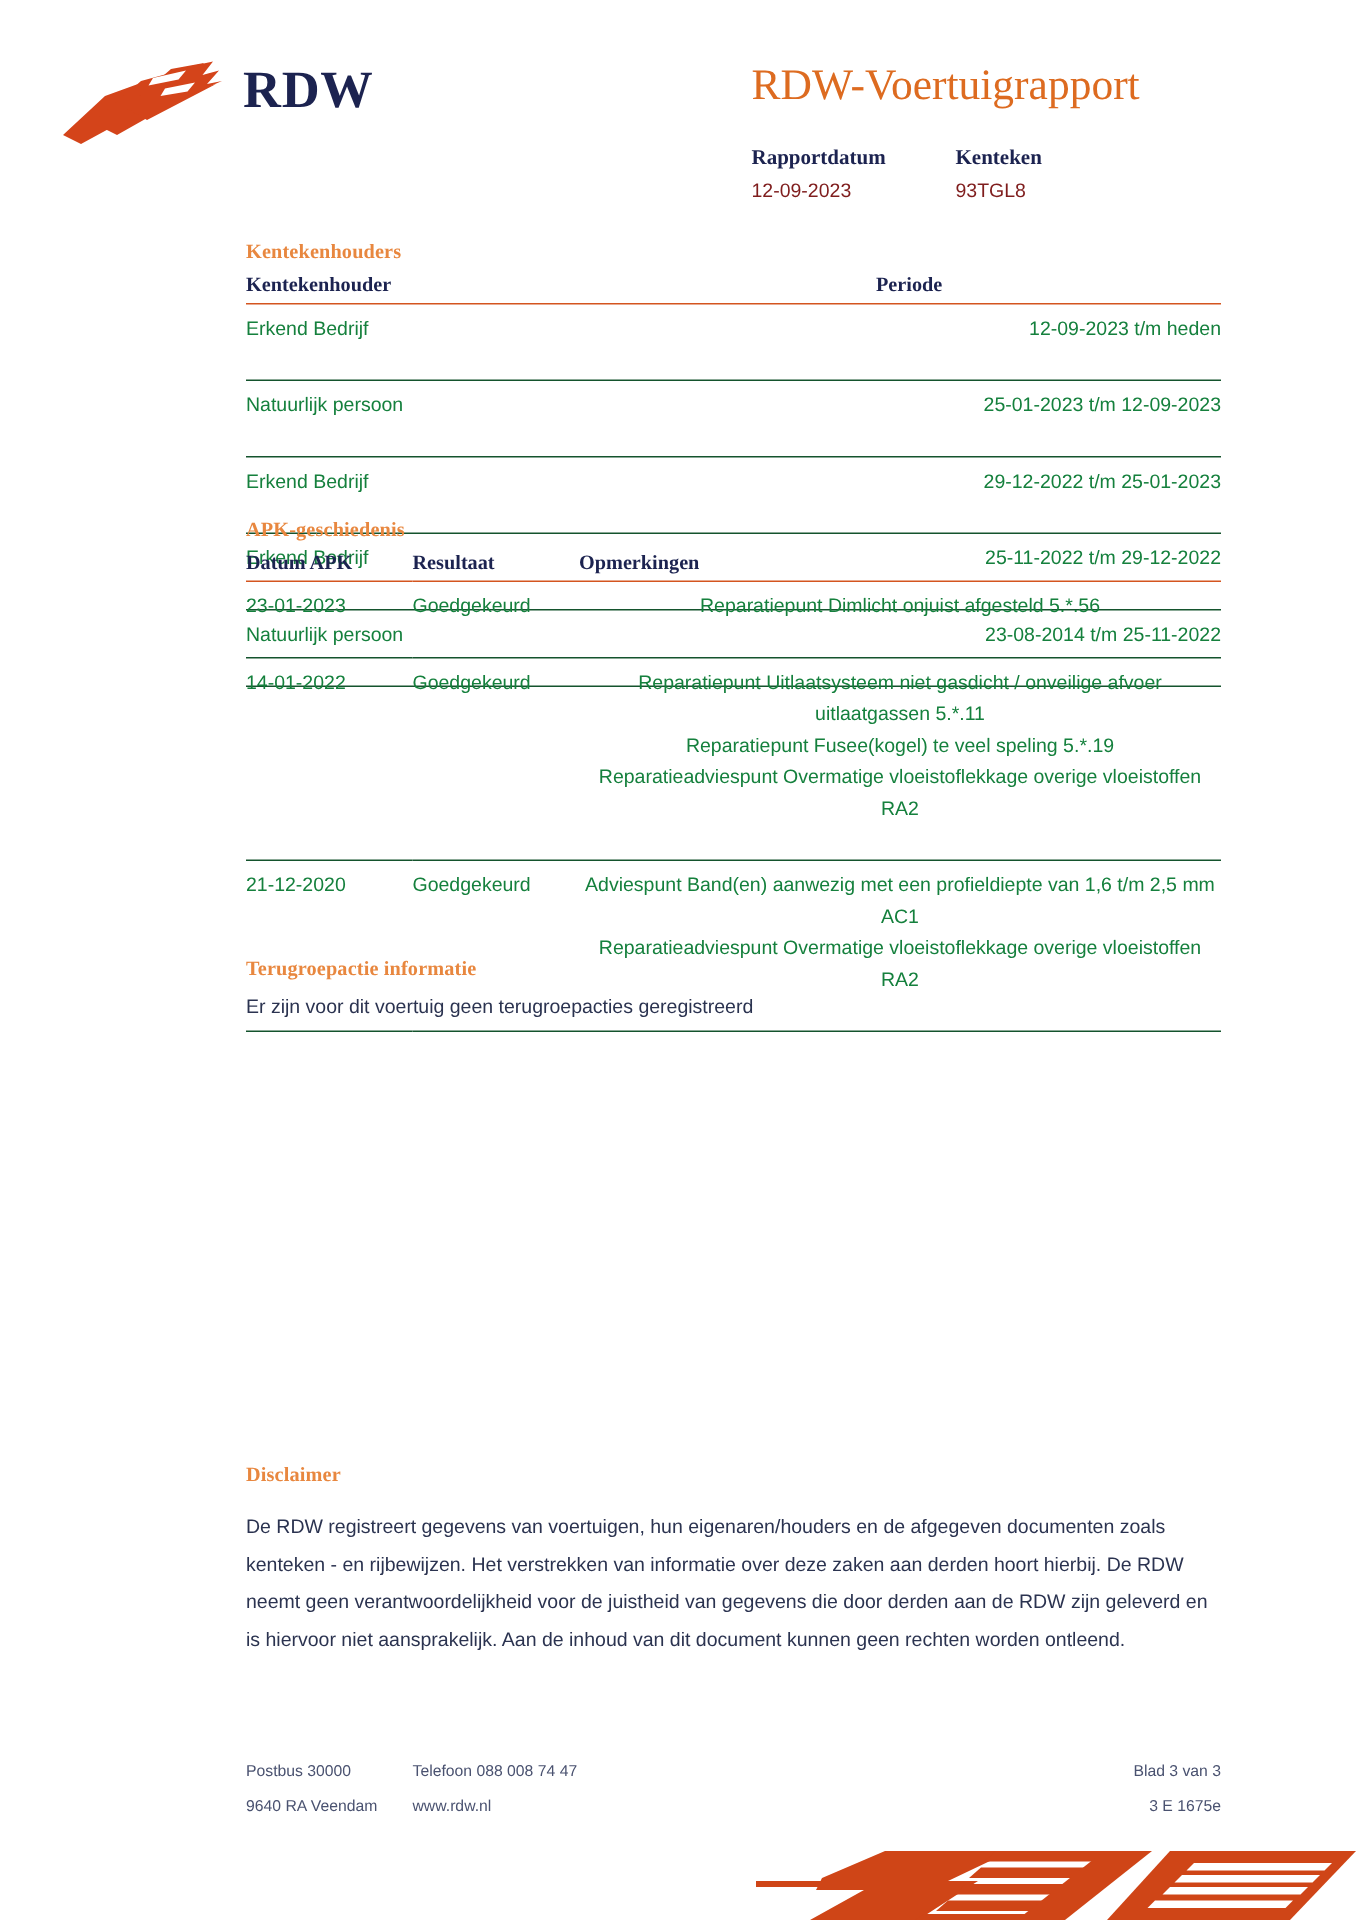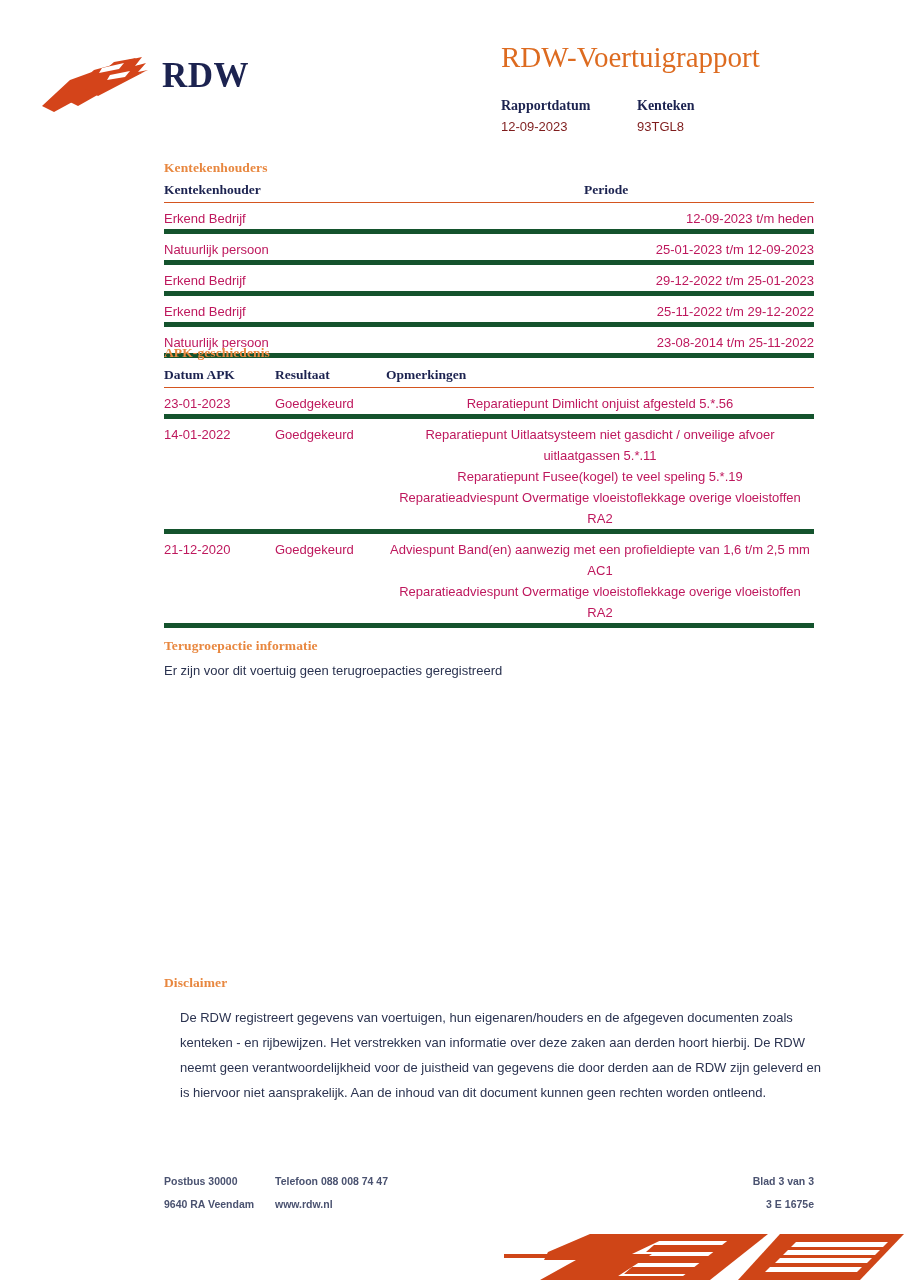--- a/index.html
+++ b/index.html
@@ -17,21 +17,21 @@
     height: 1280px;
     margin: 0 auto;
     background: #ffffff;
     overflow: hidden;
   }
 
   
   .logo-block {
     position: absolute;
     left: 40px;
-    top: 46px;
+    top: 30px;
     width: 280px;
     height: 80px;
   }
   .logo-mark {
     position: absolute;
     left: 0px;
     top: 8px;
     width: 120px;
     height: 64px;
   }
@@ -107,23 +107,23 @@
     font-weight: 700;
     color: #1c2350;
     text-align: left;
     padding: 0 0 4px 0;
     border-bottom: 1.6px solid #d4551f;
     vertical-align: bottom;
   }
   table.rdw th.right { text-align: left; }
   table.rdw td {
     font-size: 13px;
-    color: #be185d;
-    padding: 5px 0 0 0;
-    border-bottom: 5px solid #14532d;
+    color: #15803d;
+    padding: 5px 0 24px 0;
+    border-bottom: 1px solid #14532d;
     vertical-align: top;
     line-height: 21px;
   }
   table.rdw td.right { text-align: right; }
 
   
   #holders-table col.c1 { width: 420px; }
   #holders-table col.c2 { width: 230px; }
 
   
@@ -136,34 +136,33 @@
     font-size: 13px;
     line-height: 21px;
     color: #2b3350;
     margin: 0;
   }
 
   .disclaimer-body {
     font-size: 13px;
     line-height: 25px;
     color: #2b3350;
-    margin: 14px 0 0 16px;
+    margin: 14px 0 0 0;
     width: 648px;
   }
 
   
   .footer {
     position: absolute;
     left: 164px;
     top: 1170px;
     width: 650px;
     font-size: 10.5px;
     color: #4a5270;
     line-height: 23px;
-    font-weight: bold;
   }
   .footer-row { display: flex; }
   .f-col1 { width: 111px; }
   .f-col2 { flex: 1; }
   .f-col3 { text-align: right; }
 
   .bottom-graphic {
     position: absolute;
     left: 504px;
     top: 1228px;

